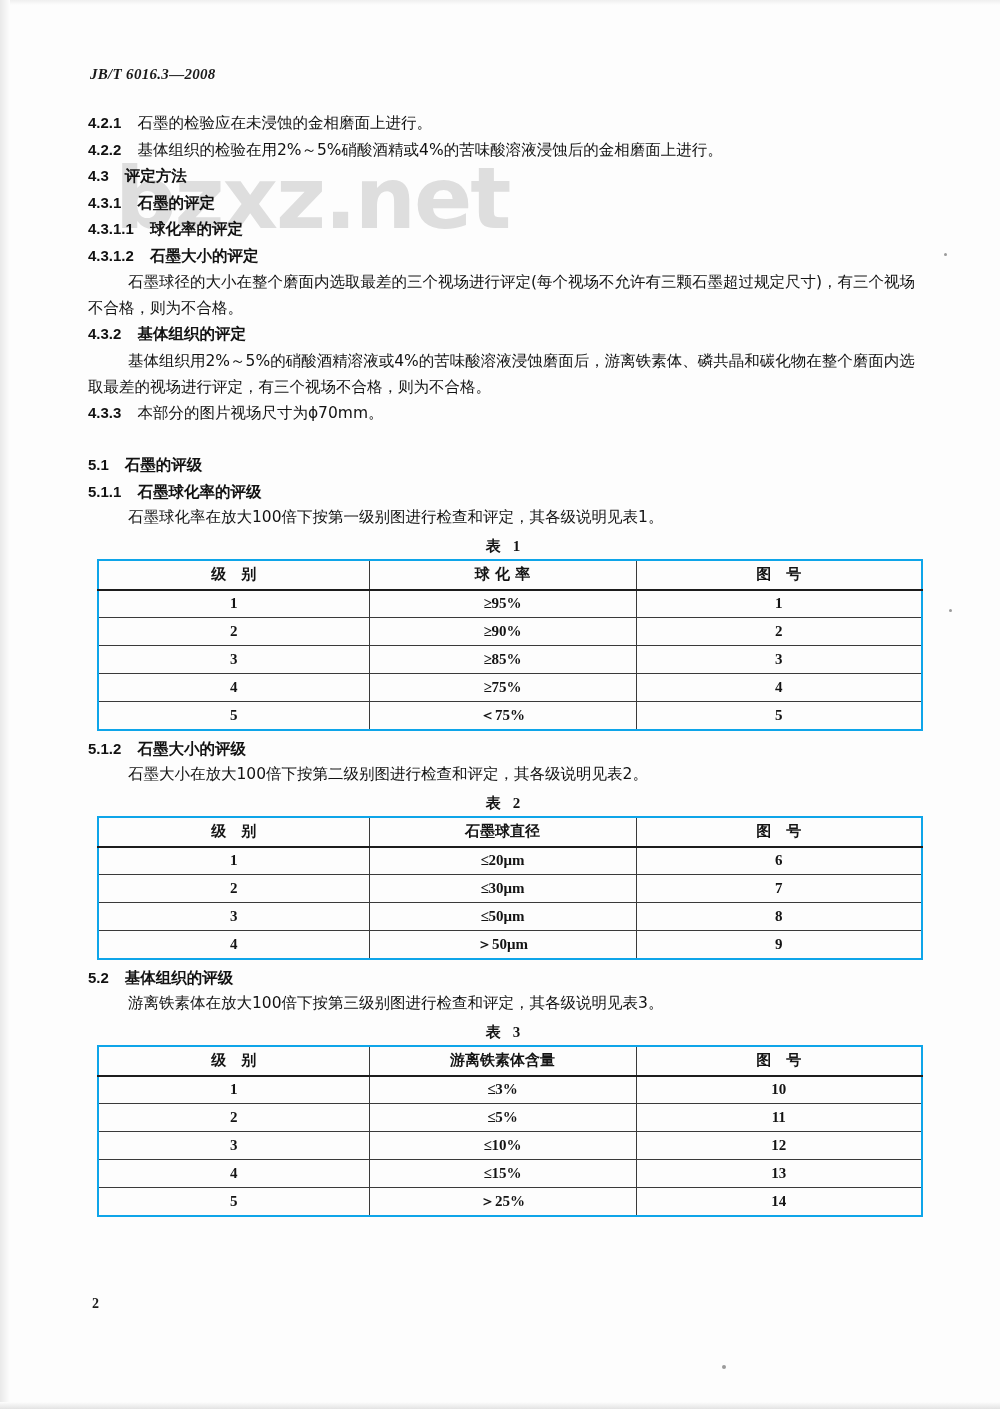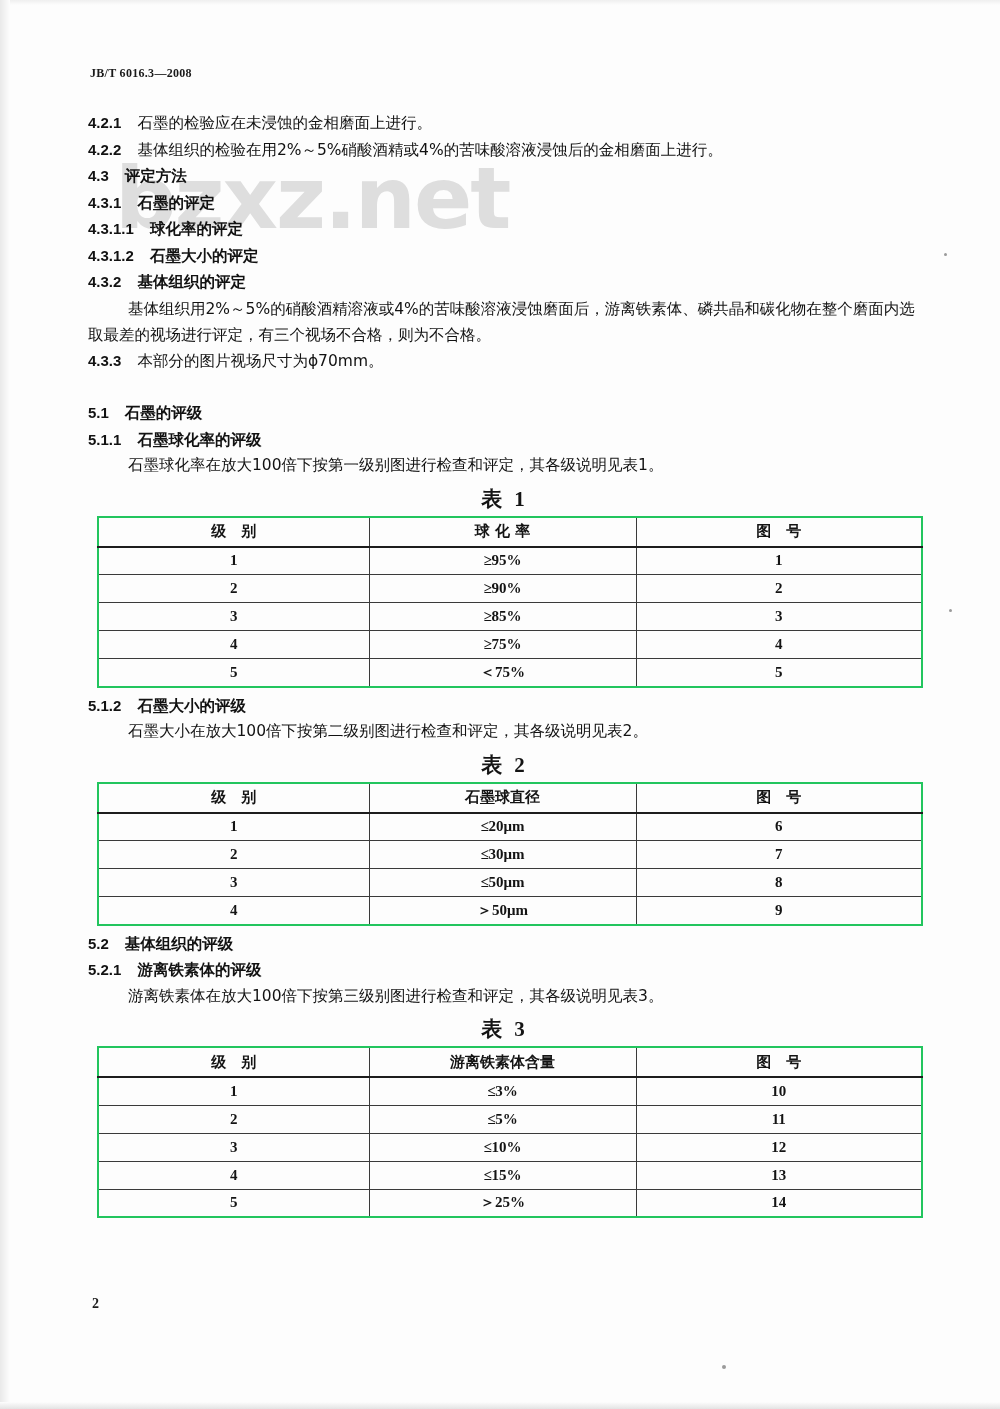--- a/index.html
+++ b/index.html
@@ -64,23 +64,24 @@
     left: 0; top: 0; right: 0; bottom: 0;
     z-index: 2;
   }
 
   .std-header {
     position: absolute;
     left: 90px;
     top: 66px;
     font-family: "Liberation Serif", "DejaVu Serif", serif;
     font-weight: bold;
-    font-size: 12px;
+    font-size: 15px;
     color: #1a1a1a;
     letter-spacing: 0.3px;
+    font-style: italic;
   }
 
   .body-block {
     position: absolute;
     left: 88px;
     top: 110px;
     width: 830px;
     color: #141414;
   }
 
@@ -108,21 +109,21 @@
     padding-left: 0;
     text-indent: 40px;
     white-space: normal;
     line-height: 26px;
   }
   .sp { display: inline-block; width: 16px; }
 
   
   .tbl-caption {
     text-align: center;
-    font-size: 21px;
+    font-size: 15px;
     font-weight: bold;
     margin: 6px 0 3px 0;
     font-family: "DejaVu Sans", "Liberation Sans", sans-serif;
   }
   .tbl-caption .capnum {
     display: inline-block;
     margin-left: 12px;
     font-family: "Liberation Serif", "DejaVu Serif", serif;
   }
 
@@ -142,21 +143,21 @@
     font-weight: normal;
     color: #141414;
   }
   table.grade-table thead th {
     font-weight: bold;
     height: 30px;
     border-bottom: 2px solid #1d1d1d;
     font-size: 15px;
   }
   table.grade-table {
-    border: 2px solid #22c55e;
+    border: 2px solid #0ea5e9;
   }
   table.grade-table tbody td {
     font-family: "Liberation Serif", "DejaVu Serif", serif;
     font-weight: bold;
     font-size: 15px;
   }
   .col-a { width: 271px; }
   .col-b { width: 267px; }
   .col-c { width: 286px; }
 
@@ -215,20 +216,21 @@
 
       <div class="ln hd">
         <span class="num">4.3.1.1</span><span class="sp"></span><span>球化率的评定</span>
       </div>
 
 
       <div class="ln hd">
         <span class="num">4.3.1.2</span><span class="sp"></span><span>石墨大小的评定</span>
       </div>
 
+      <div class="ln hang">石墨球径的大小在整个磨面内选取最差的三个视场进行评定(每个视场不允许有三颗石墨超过规定尺寸)，有三个视场不合格，则为不合格。</div>
 
       <div class="ln hd">
         <span class="num">4.3.2</span><span class="sp"></span><span>基体组织的评定</span>
       </div>
 
       <div class="ln hang">基体组织用2%～5%的硝酸酒精溶液或4%的苦味酸溶液浸蚀磨面后，游离铁素体、磷共晶和碳化物在整个磨面内选取最差的视场进行评定，有三个视场不合格，则为不合格。</div>
 
       <div class="ln">
         <span class="num">4.3.3</span><span class="sp"></span><span>本部分的图片视场尺寸为ϕ70mm。</span>
       </div>
@@ -330,23 +332,20 @@
           </tr>
         </tbody>
       </table>
 
       <div class="gap-s"></div>
 
       <div class="ln hd">
         <span class="num">5.2</span><span class="sp"></span><span>基体组织的评级</span>
       </div>
 
-      <div class="ln hd">
-        <span class="num">5.2.1</span><span class="sp"></span><span>游离铁素体的评级</span>
-      </div>
 
       <div class="ln indent">游离铁素体在放大100倍下按第三级别图进行检查和评定，其各级说明见表3。</div>
 
       <div class="tbl-caption">
         <span>表</span><span class="capnum">3</span>
       </div>
       <table class="grade-table">
         <thead>
           <tr>
             <th class="col-a">级　别</th>

